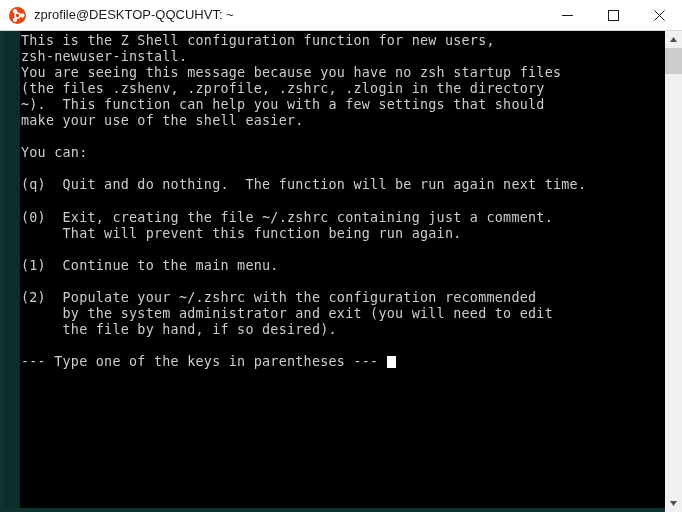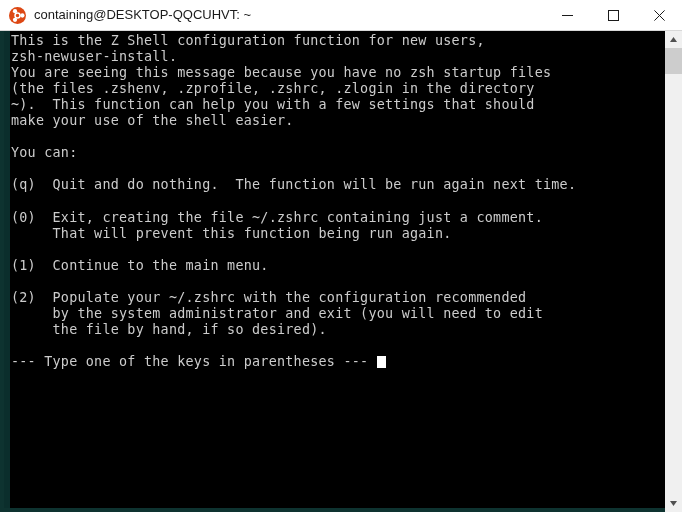--- a/index.html
+++ b/index.html
@@ -88,21 +88,21 @@
     height: 481px;
     box-sizing: border-box;
     border-left: 4px solid #0e3330;
     border-bottom: 4px solid #0e3330;
     border-right: 0;
     border-top: 0;
     pointer-events: none;
   }
   #term-screen {
     position: absolute;
-    left: 10px;
+    left: 20px;
     top: 0px;
     width: 661px;
     height: 477px;
     background: #000000;
     overflow: hidden;
   }
   #term-text {
     position: absolute;
     left: 1px;
     top: 2px;
@@ -180,21 +180,21 @@
     <div id="app-icon">
       <svg width="17" height="17" viewBox="0 0 17 17">
         <circle cx="8.5" cy="8.5" r="8.5" fill="#dd4814"></circle>
         <circle cx="8.5" cy="8.5" r="2.5" fill="none" stroke="#ffffff" stroke-width="1.5"></circle>
         <circle cx="13.4" cy="8.5" r="2.15" fill="#ffffff"></circle>
         <circle cx="6.0" cy="12.8" r="2.15" fill="#ffffff"></circle>
         <circle cx="6.0" cy="4.2" r="2.15" fill="#ffffff"></circle>
       </svg>
     </div>
 
-    <div id="title-text">containing@DESKTOP-QQCUHVT: ~</div>
+    <div id="title-text">zprofile@DESKTOP-QQCUHVT: ~</div>
 
     <div class="win-btn" id="btn-min">
       <svg width="11" height="11" viewBox="0 0 11 11">
         <line x1="0" y1="5.5" x2="11" y2="5.5" stroke="#1b1b1b" stroke-width="1"></line>
       </svg>
     </div>
 
     <div class="win-btn" id="btn-max">
       <svg width="11" height="11" viewBox="0 0 11 11">
         <rect x="0.5" y="0.5" width="10" height="10" fill="none" stroke="#1b1b1b" stroke-width="1"></rect>

